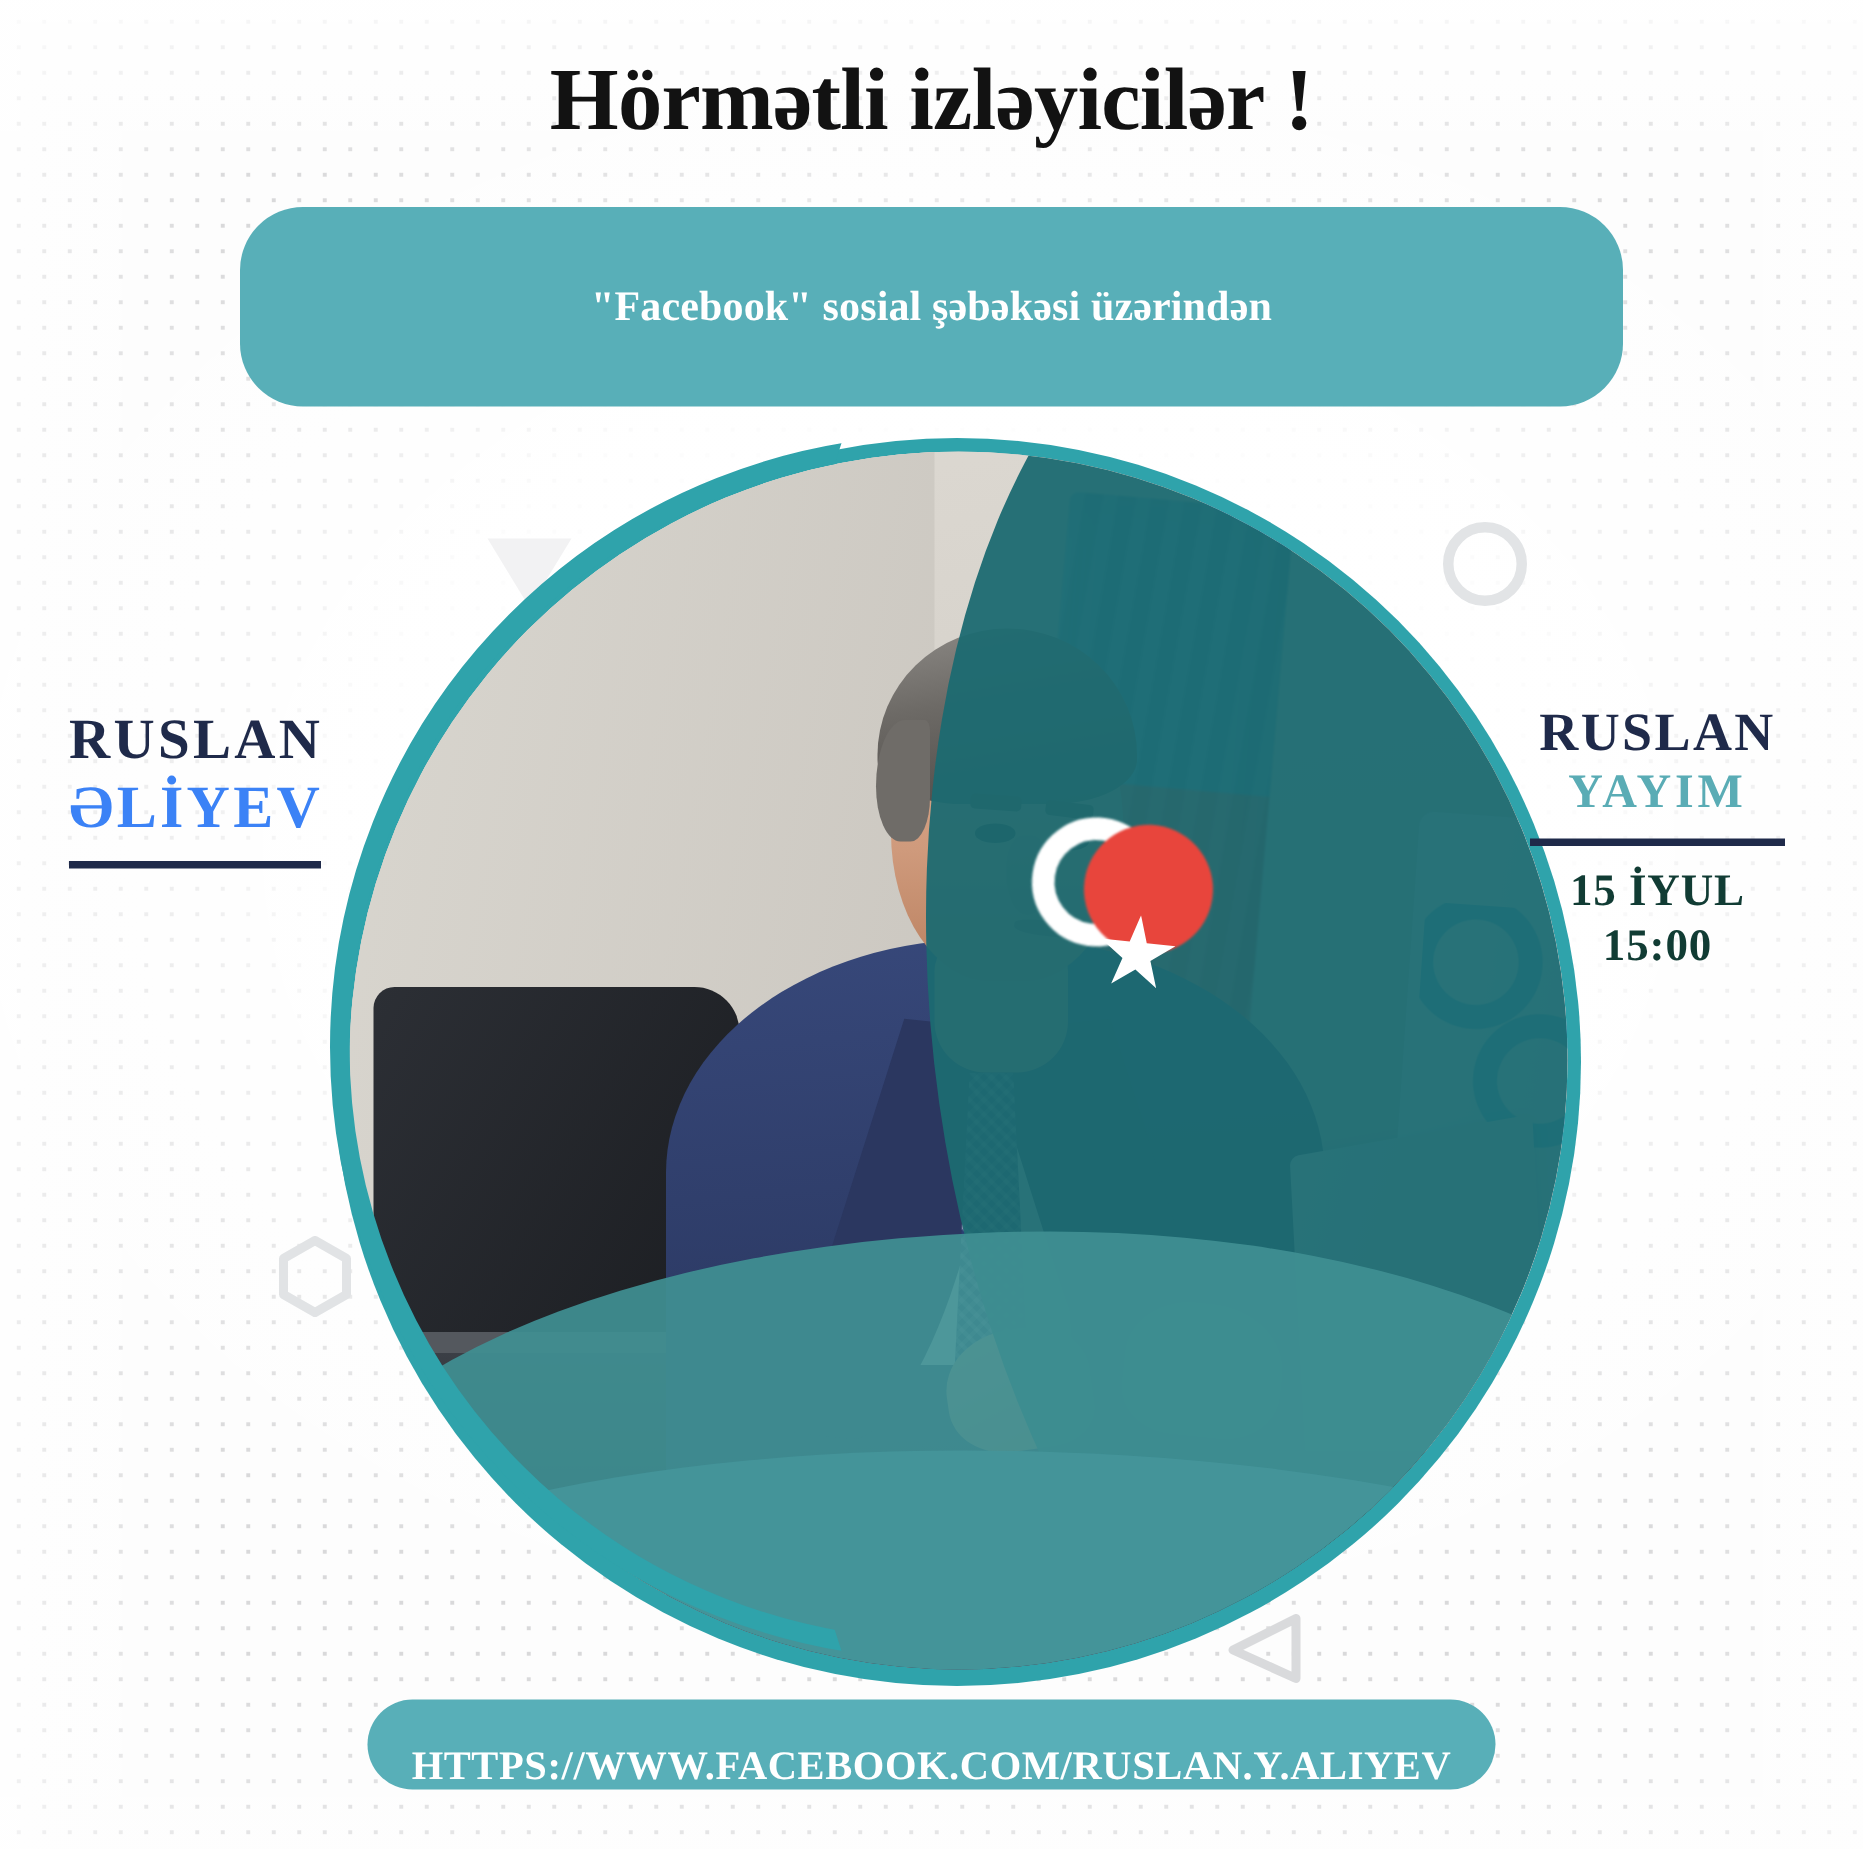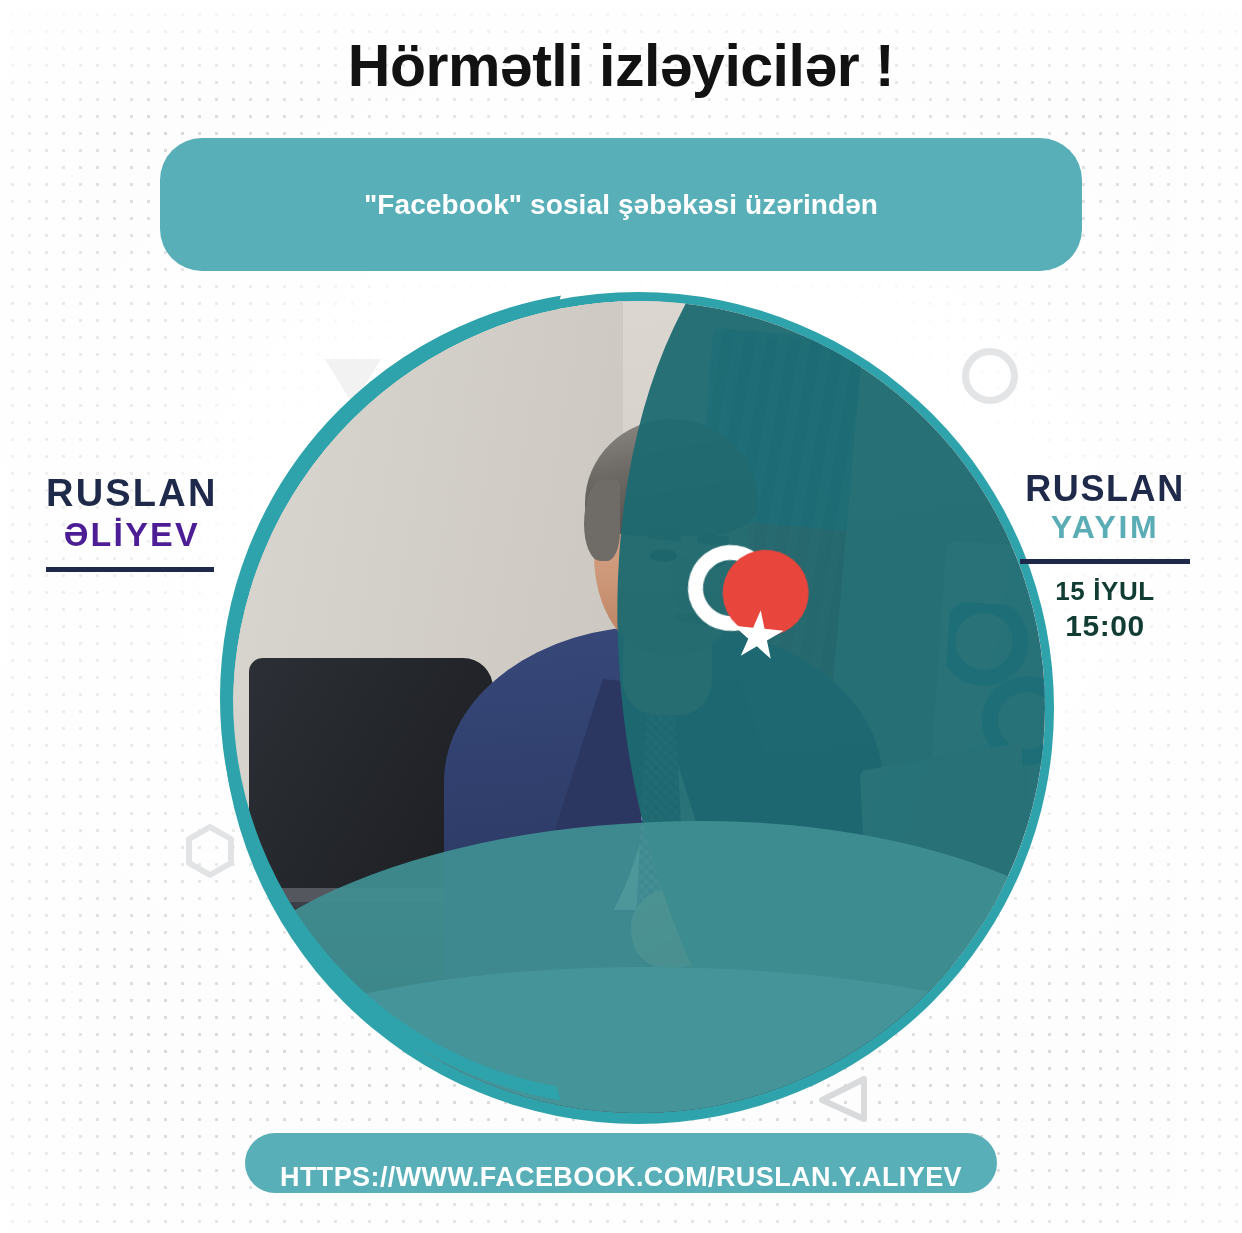--- a/index.html
+++ b/index.html
@@ -7,20 +7,21 @@
     width: 1242px; height: 1233px;
     background: #ffffff;
     font-family: "Liberation Sans", sans-serif;
     overflow: hidden;
   }
   #poster {
     position: relative;
     width: 1242px; height: 1233px;
     background-color: #fdfdfd;
     overflow: hidden;
+    font-family: Liberation Serif, serif;
   }
   
   .dot-layer {
     position: absolute; inset: 0;
     background-image: radial-gradient(circle, rgba(120,120,125,0.30) 1.4px, transparent 1.6px);
     background-size: 17px 17px;
     background-position: 4px 6px;
     pointer-events: none;
   }
   .dot-fade-tl {
@@ -371,42 +372,42 @@
     left: 46px; top: 474px;
     z-index: 12;
     text-align: center;
   }
   .name-first {
     font-size: 38px; font-weight: bold;
     color: #1f2a4a; letter-spacing: 2.2px;
     line-height: 1.05;
   }
   .name-last {
-    font-size: 34px; font-weight: bold;
-    color: #4c1d95; letter-spacing: 2.2px;
+    font-size: 40px; font-weight: bold;
+    color: #3b82f6; letter-spacing: 2.2px;
     line-height: 1.2;
   }
   .name-rule {
     margin-top: 12px;
     width: 168px; height: 5px;
     background: #1f2a4a;
   }
 
   
   .live-block {
     position: absolute;
     right: 42px; top: 470px;
     z-index: 12;
     text-align: center;
     width: 190px;
   }
   .live-top { font-size: 36px; font-weight: bold; color: #1f2a4a; letter-spacing: 1.6px; line-height: 1.05; }
   .live-sub { font-size: 32px; font-weight: bold; color: #5aacb5; letter-spacing: 2.6px; line-height: 1.2; }
   .live-rule { margin: 13px auto 12px; width: 170px; height: 5px; background: #1f2a4a; }
-  .live-date { font-size: 26px; font-weight: bold; color: #113c34; line-height: 1.22; letter-spacing: 0.6px; }
+  .live-date { font-size: 30px; font-weight: bold; color: #113c34; line-height: 1.22; letter-spacing: 0.6px; }
   .live-time { font-size: 30px; font-weight: bold; color: #113c34; line-height: 1.22; letter-spacing: 0.6px; }
 
   
   .url-pill {
     position: absolute;
     left: 245px; bottom: 40px;
     width: 752px; height: 60px;
     background: #58afb8;
     border-radius: 30px;
     display: flex; align-items: flex-end; justify-content: center;

